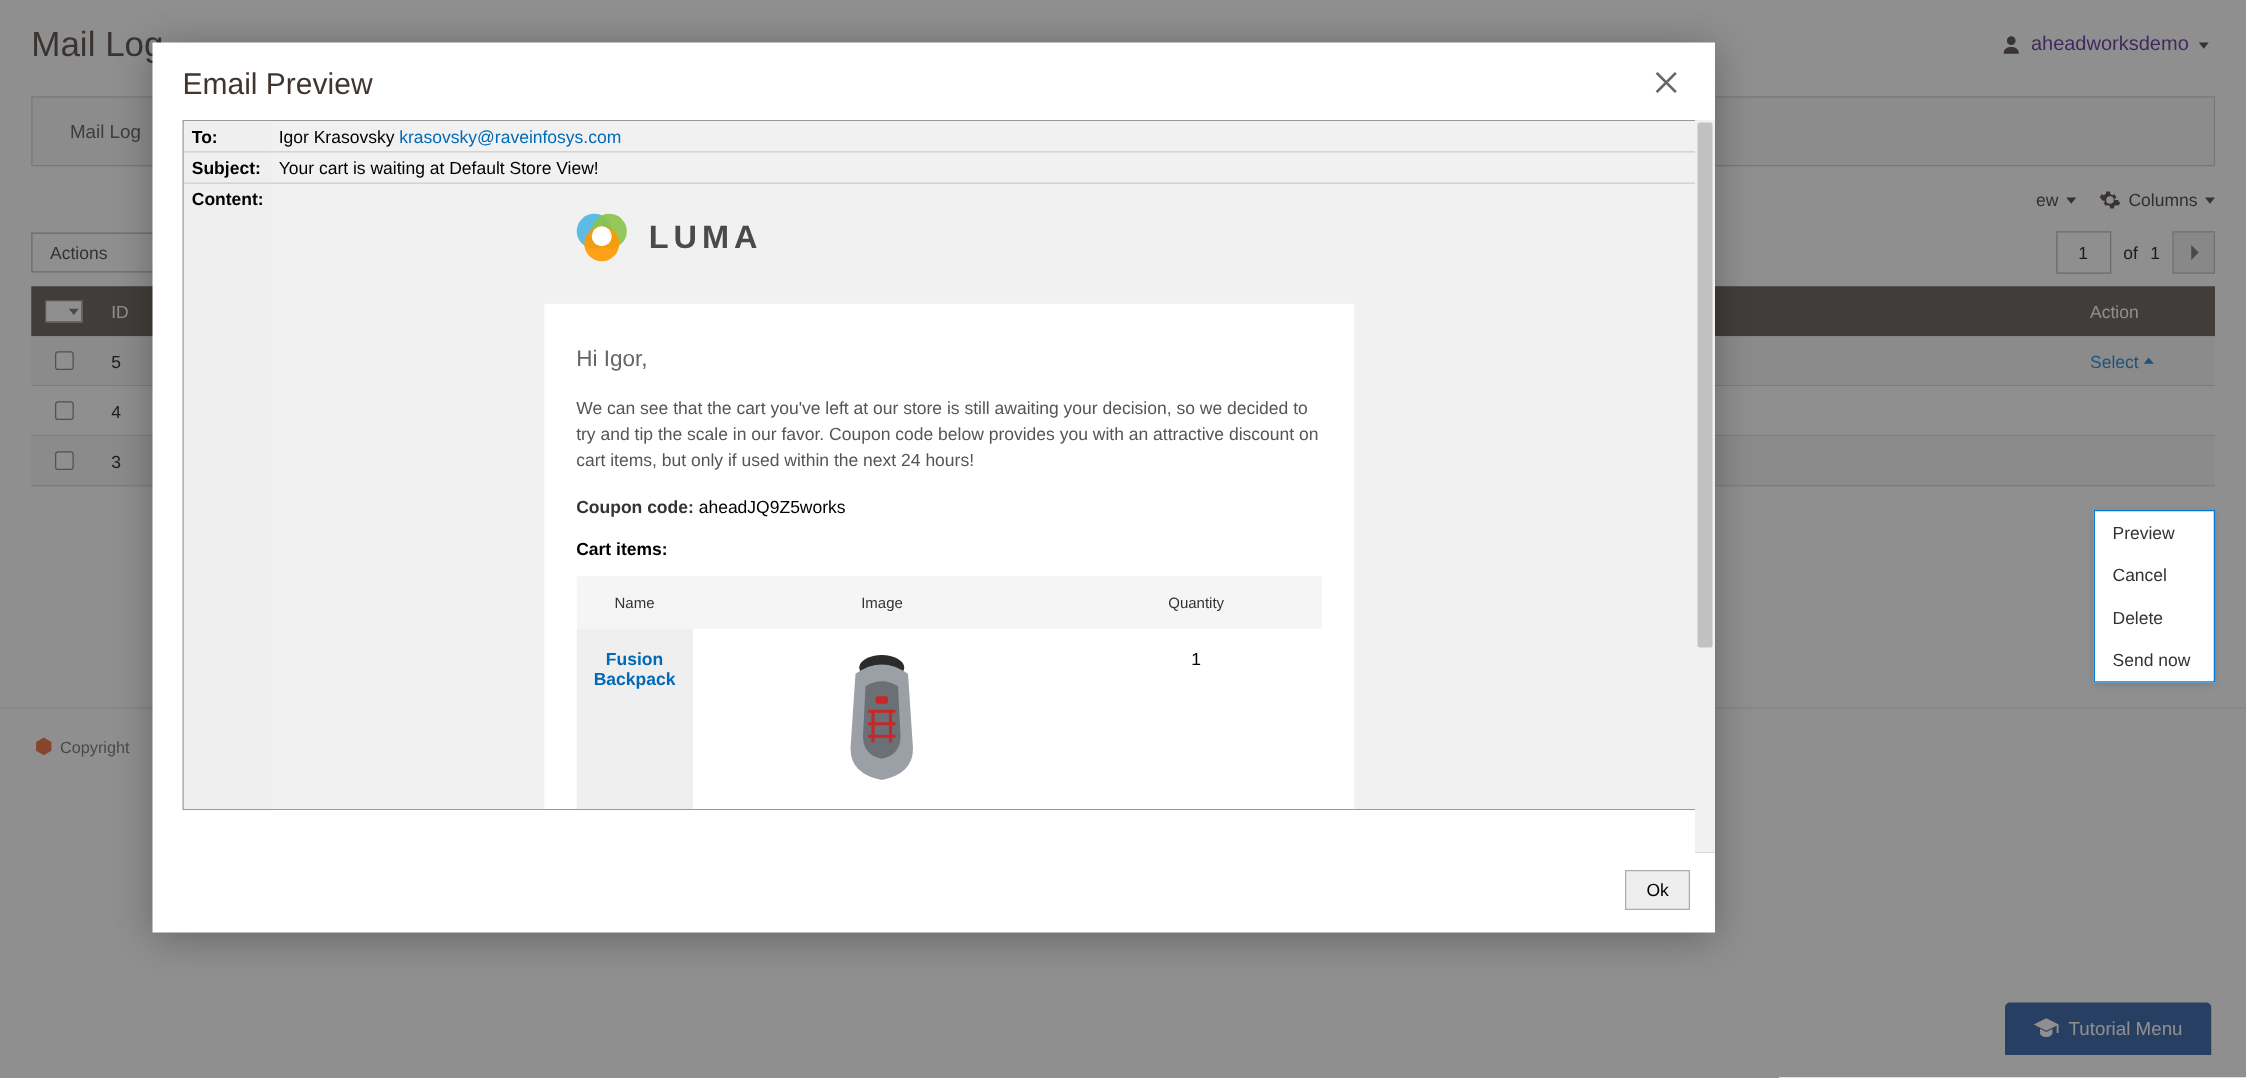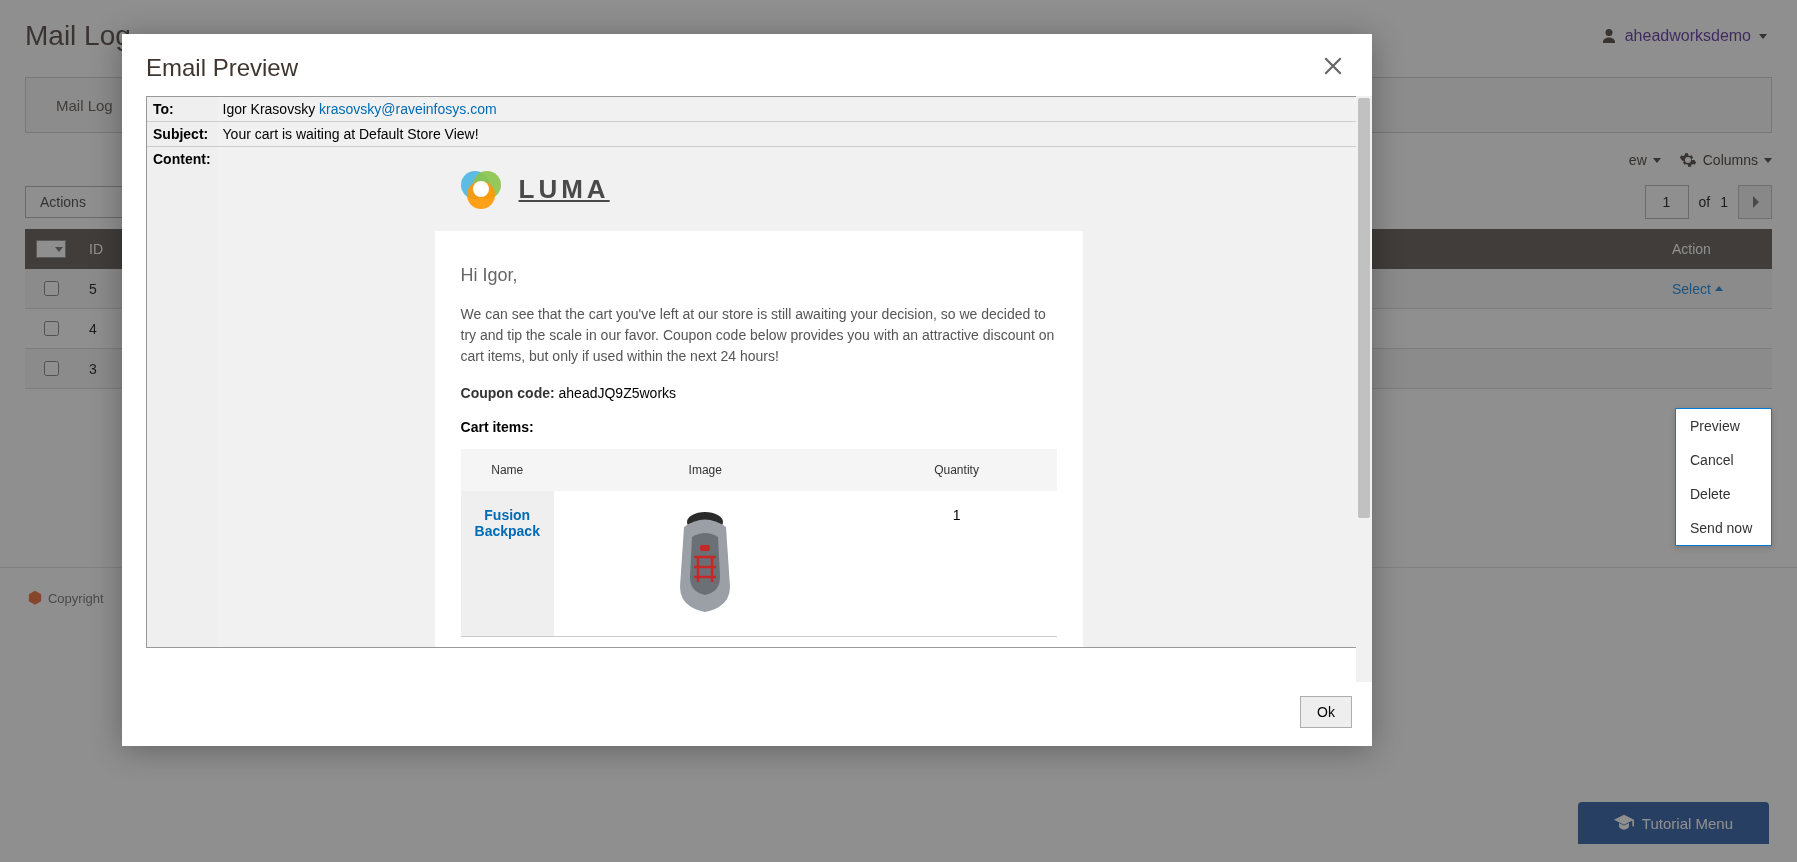--- a/index.html
+++ b/index.html
@@ -29,40 +29,40 @@
 .grid-row:nth-child(odd){ background:#fff;} .grid-row:nth-child(even){ background:#f5f5f5;}
 .grid-row input[type=checkbox]{ width:15px; height:15px;}
 .select-link { color: #007bdb; font-size: 14px; cursor: pointer; display:flex; align-items:center; gap:4px;}
 .dropdown { position: absolute; right: 25px; top: 408px; width: 97px; background: #fff; border: 1px solid #007bdb; box-shadow: 0 2px 6px rgba(0,0,0,.15); z-index: 5; }
 .dropdown-item { padding: 9px 14px; font-size: 14px; color: #333; cursor: pointer; }
 .footer { position: absolute; bottom: 235px; left:0; right:0; padding: 20px 28px; border-top:1px solid #e3e3e3; display:flex; justify-content:space-between; font-size:13px; color:#666;}
 .footer-right { text-align:right; line-height:1.6;}
 .footer a { color:#e85d22; text-decoration:underline;}
 .magento-ver { color:#333;}
 .m-logo { color:#e85d22; font-weight:bold; font-size:16px; margin-right:6px;}
-.tutorial-btn { position:absolute; bottom:18px; right:28px; background:#1a4f9c; color:#fff; padding:12px 36px; border-radius:4px 4px 0 0; font-size:15px; display:flex; align-items:center; gap:8px;}
+.tutorial-btn { position:absolute; bottom:18px; right:28px; background:#1a4f9c; color:#fff; padding:12px 23px; border-radius:4px 4px 0 0; font-size:15px; display:flex; align-items:center; gap:8px;}
 
 
 .overlay { position: absolute; inset: 0; background: rgba(51,51,51,.55); z-index: 10; }
 
 
 .modal { position: absolute; left: 122px; top: 34px; width: 1250px; height: 712px; background: #fff; z-index: 20; box-shadow: 0 4px 30px rgba(0,0,0,.3); display:flex; flex-direction:column;}
 .modal-header { padding: 20px 28px 14px 24px; display:flex; justify-content:space-between; align-items:center;gap:20px;}
 .modal-title { font-size: 24px; color:#41362f; font-weight:400;}
 .close-btn { font-size: 28px; color:#555; cursor:pointer; line-height:1; background:none; border:none;}
 .modal-body { flex:1; padding: 0 12px 0 24px; overflow:hidden; position:relative;}
 .preview-frame { border:1px solid #999; background:#f1f1f1; height: 552px; overflow-y:scroll;}
 .meta-table { width:100%; border-collapse:collapse; font-size:14px;}
 .meta-table td { padding: 4px 6px; border-bottom:1px solid #ccc; vertical-align:top;}
 .meta-table td:first-child { font-weight:bold; width:68px; background:#efefef;}
 .meta-table a { color:#006bb4; text-decoration:none;}
 .email-content { background:#f1f1f1; padding: 18px 0 30px 0;}
 .luma-logo { display:flex; align-items:center; gap:14px; padding: 0 0 18px 240px;}
-.luma-text { font-size:26px; font-weight:700; letter-spacing:4px; color:#4a4a4a;text-decoration:underline;}
-.email-card { background:#fff; width:648px; margin-left:218px; padding: 34px 26px; }
+.luma-text { font-size:26px; font-weight:700; letter-spacing:4px; color:#4a4a4a;}
+.email-card { background:#fff; width:648px; margin-left:218px; padding: 34px 26px; margin-top: 12px; }
 .greeting { font-size:18px; color:#666; margin-bottom:18px;}
 .email-p { font-size:14px; color:#555; line-height:1.5; margin-bottom:18px;}
 .coupon-line { font-size:14px; margin-bottom:18px;}
 .coupon-line b { color:#333;}
 .cart-label { font-weight:bold; font-size:14px; margin-bottom:14px;}
 .cart-table { width:100%; border-collapse:collapse;}
 .cart-table th { background:#f5f5f5; padding:14px; font-weight:400; font-size:12px; color:#333;}
 .cart-table td { padding:16px 14px; text-align:center; font-size:14px;}
 .cart-table td a { color:#006bb4; text-decoration:none;}
 .modal-footer { padding: 14px 20px 18px 0; text-align:right;}

